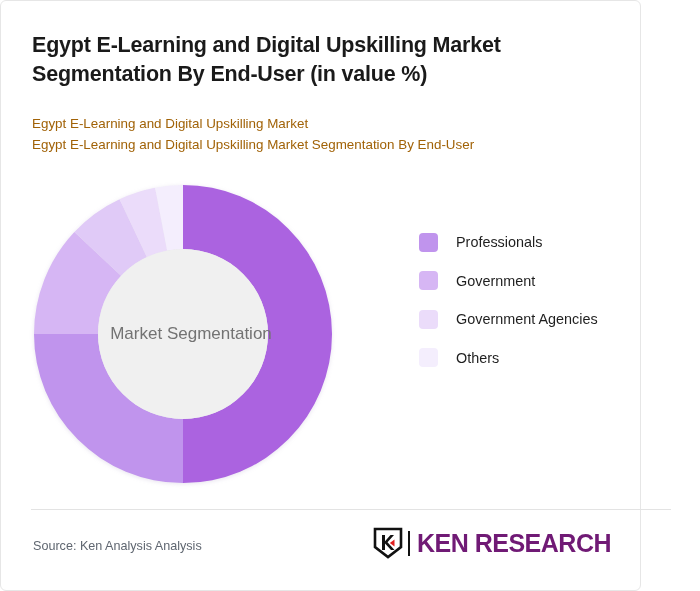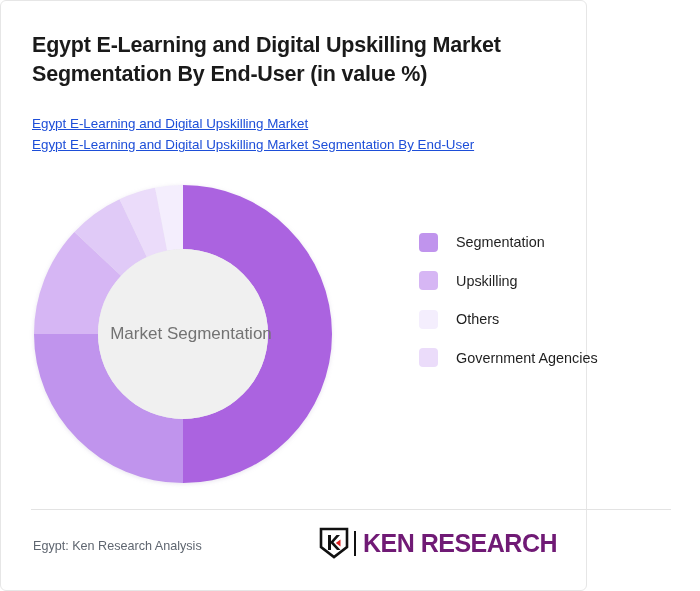--- a/index.html
+++ b/index.html
@@ -8,21 +8,21 @@
   }
   body {
     width: 700px;
     height: 591px;
     background: #ffffff;
     font-family: "Liberation Sans", sans-serif;
     overflow: hidden;
   }
   .card {
     position: relative;
-    width: 587px;
+    width: 641px;
     height: 591px;
     box-sizing: border-box;
     background: #ffffff;
     border: 1px solid #e6e6e6;
     border-radius: 6px;
   }
   .title {
     position: absolute;
     left: 31px;
     top: 30px;
@@ -33,22 +33,21 @@
     color: #1a1a1a;
     letter-spacing: -0.2px;
   }
   .subtitles {
     position: absolute;
     left: 31px;
     top: 112px;
     width: 600px;
     font-size: 13.4px;
     line-height: 21px;
-    color: #1d4ed8;
-    text-decoration: underline;
+    color: #a16207;
   }
   .chart-area {
     position: absolute;
     left: 0;
     top: 168px;
     width: 700px;
     height: 330px;
   }
   .donut-wrap {
     position: absolute;
@@ -168,41 +167,41 @@
             <path d="M 121.0801841267269 2.639199641425421 A 149 149 0 0 1 148.99999999999997 0 L 148.99999999999997 64 A 85 85 0 0 0 133.07258826021334 65.50558368806148 Z" fill="#f4eefd"></path>
           </g>
         <circle cx="149" cy="149" r="85" fill="#f0f0f0"></circle>
       </svg>
       <div class="center-label">Market Segmentation</div>
     </div>
 
     <div class="legend" id="legend">
         <div class="legend-item">
           <span class="legend-swatch" style="background: rgb(192, 148, 237);"></span>
-          <span class="legend-label">Segmentation</span>
+          <span class="legend-label">Professionals</span>
         </div>
         <div class="legend-item">
           <span class="legend-swatch" style="background: rgb(214, 182, 244);"></span>
-          <span class="legend-label">Upskilling</span>
+          <span class="legend-label">Government</span>
+        </div>
+        <div class="legend-item">
+          <span class="legend-swatch" style="background: rgb(235, 220, 250);"></span>
+          <span class="legend-label">Government Agencies</span>
         </div>
         <div class="legend-item">
           <span class="legend-swatch" style="background: rgb(244, 238, 253);"></span>
           <span class="legend-label">Others</span>
         </div>
-        <div class="legend-item">
-          <span class="legend-swatch" style="background: rgb(235, 220, 250);"></span>
-          <span class="legend-label">Government Agencies</span>
-        </div>
       </div>
 
   </div>
 
   <div class="divider"></div>
 
-  <div class="source">Egypt: Ken Research Analysis</div>
+  <div class="source">Source: Ken Analysis Analysis</div>
 
   <div class="brand">
     <svg class="brand-mark" viewBox="0 0 30 32">
       <path d="M2 2 H28 V20 L15 30 L2 20 Z" fill="#ffffff" stroke="#111111" stroke-width="2.6"></path>
       <path d="M9 8 V23 H12 V16.5 L18 23 H21.5 L14.5 15.3 L21 8 H17.5 L12 14.2 V8 Z" fill="#111111"></path>
       <path d="M21.5 12.5 L21.5 19.5 L16.8 16 Z" fill="#e02020"></path>
     </svg>
     <div class="brand-bar"></div>
     <div class="brand-text">KEN RESEARCH</div>
   </div>

